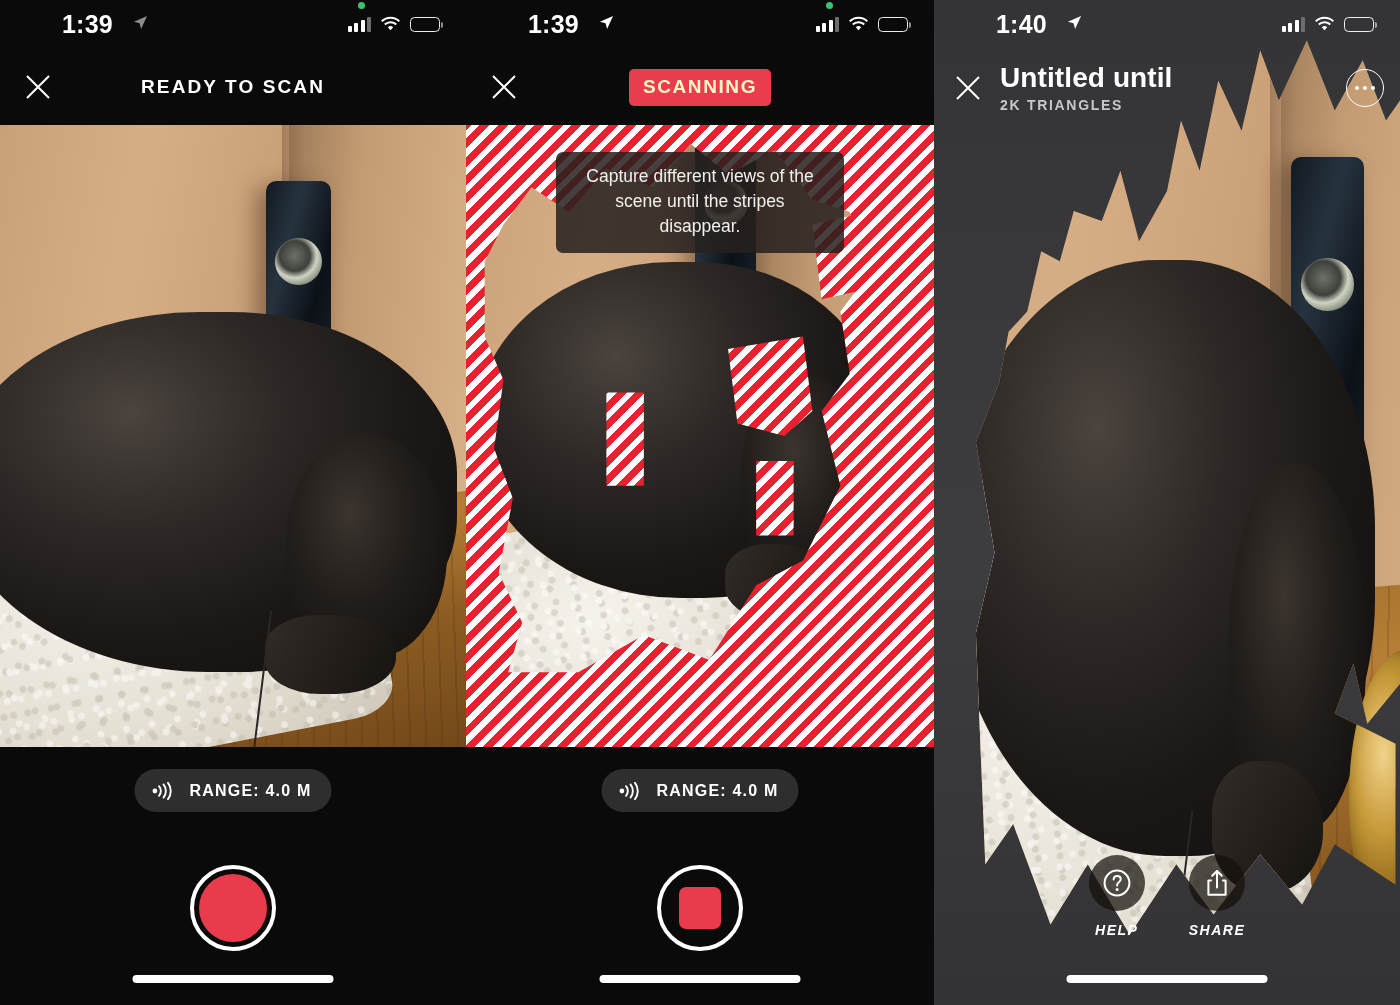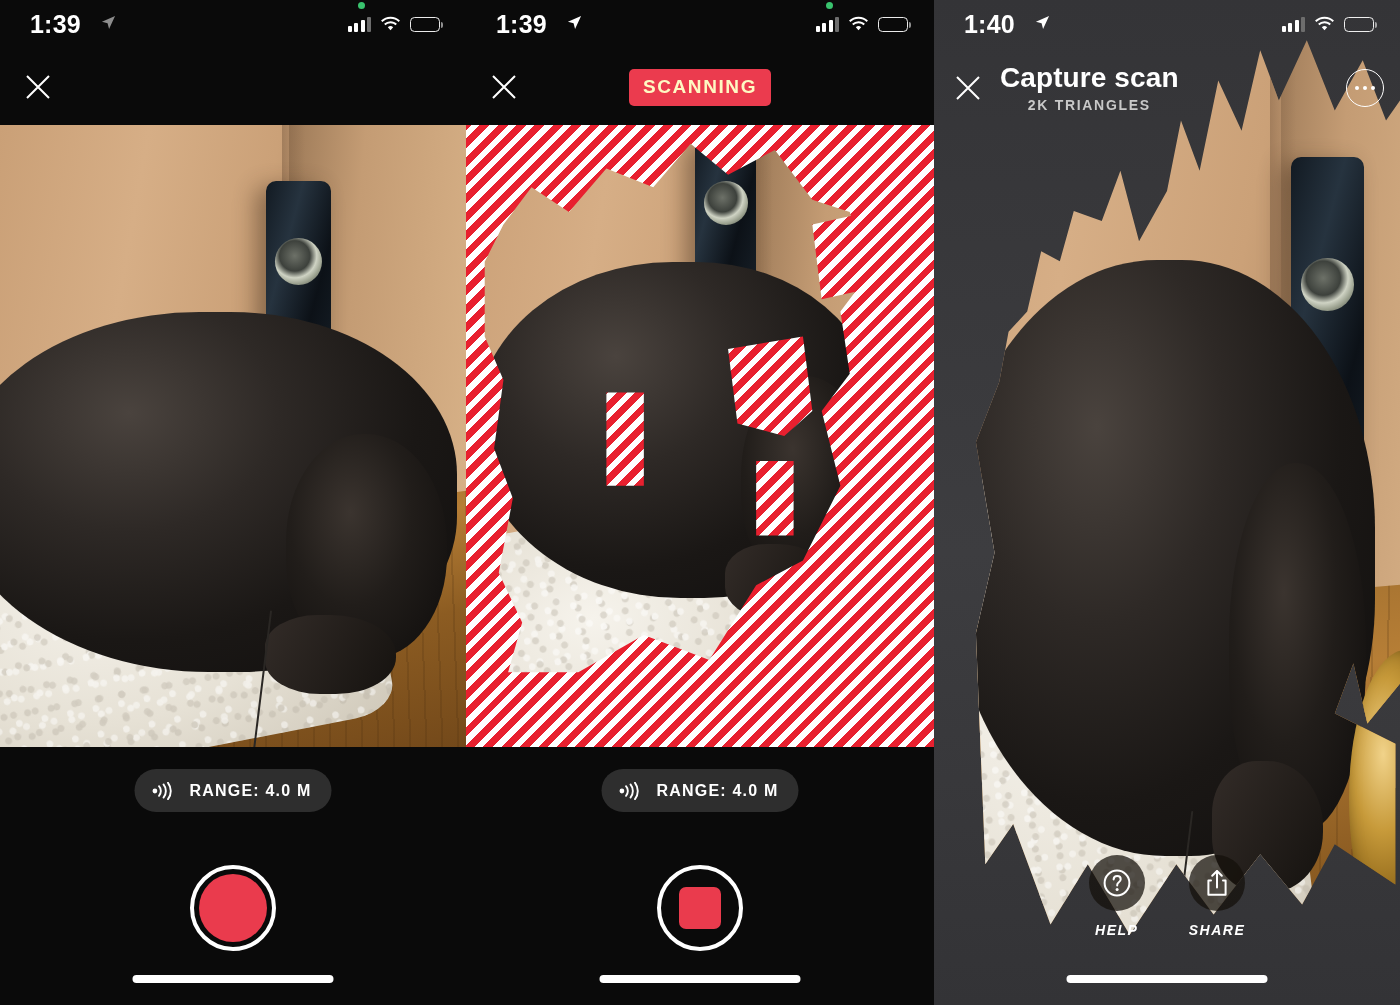--- a/index.html
+++ b/index.html
@@ -9,21 +9,21 @@
   .screens { display:flex; width:1400px; height:1005px; }
   .screen { position:relative; height:1005px; overflow:hidden; background:#0a0a0a; }
   .screen.s1 { width:466px; }
   .screen.s2 { width:468px; }
   .screen.s3 { width:466px; background:#3b3b3d; }
 
   
   .statusbar { position:absolute; top:0; left:0; right:0; height:48px; z-index:40;
     display:flex; align-items:center; justify-content:space-between;
     padding:0 26px 0 30px; }
-  .sb-left { display:flex; align-items:center; gap:20px; }
+  .sb-left { display:flex; align-items:center; gap:20px;margin-left:32px; }
   .sb-time { color:#fff; font-size:25px; font-weight:700; letter-spacing:.2px;
     line-height:1; font-family:"Liberation Sans", sans-serif; }
   .loc-arrow { width:15px; height:15px; position:relative; top:-2px; }
   .sb-right { display:flex; align-items:center; gap:9px; position:relative; }
   .greendot { position:absolute; width:7px; height:7px; border-radius:50%;
     background:#39c36e; top:-14px; left:10px; }
   .bars { display:flex; align-items:flex-end; gap:2.5px; height:15px; }
   .bars i { width:4px; background:#fff; border-radius:1px; display:block; }
   .bars i.b1{height:6px;} .bars i.b2{height:9px;} .bars i.b3{height:12px;}
   .bars i.b4{height:15px; background:#6d6d6d;}
@@ -48,21 +48,21 @@
     padding:7px 14px 8px; border-radius:5px; display:inline-block; }
   .badge-wrap { width:100%; text-align:center; }
 
   
   .hdr3 { position:absolute; top:48px; left:0; right:0; height:80px; z-index:40; }
   .hdr3 .close-x { left:14px; }
   .hdr3-text { position:absolute; left:66px; top:50%; transform:translateY(-50%); }
   .hdr3-title { color:#fff; font-size:28px; font-weight:700; letter-spacing:.1px;
     line-height:1.05; }
   .hdr3-sub { color:#c8c8c8; font-size:14px; font-weight:700; letter-spacing:1.7px;
-    margin-top:5px;text-align:center; }
+    margin-top:5px; }
   .more-btn { position:absolute; right:16px; top:50%; transform:translateY(-50%);
     width:38px; height:38px; border:1.8px solid #fff; border-radius:50%;
     display:flex; align-items:center; justify-content:center; gap:3.5px;
     cursor:pointer; }
   .more-btn i { width:4.4px; height:4.4px; border-radius:50%; background:#fff;
     display:block; }
 
   
   .viewport { position:absolute; top:125px; left:0; right:0; height:622px;
     overflow:hidden; background:#111; }
@@ -202,20 +202,21 @@
         </span>
       </div>
     </div>
 
     <div class="navbar">
       <div class="close-x">
         <svg width="26" height="26" viewBox="0 0 26 26">
           <path d="M2 2 24 24M24 2 2 24" stroke="#fff" stroke-width="2" fill="none"></path>
         </svg>
       </div>
+      <div class="nav-title">READY TO SCAN</div>
     </div>
 
     <div class="viewport">
       <div class="scene">
         <div class="wall-left"></div>
         <div class="wall-right"></div>
         <div class="wall-corner"></div>
         <div class="spk">
           <div class="cone-a"></div>
             <div class="cone-b"></div>
@@ -321,20 +322,21 @@
             82% 40%, 80% 30%, 86% 24%, 82% 14%, 74% 12%, 66% 4%, 56% 8%,
             48% 3%, 40% 10%, 30% 7%, 22% 14%, 14% 10%, 8% 16%, 4% 22%, 0% 0%)">
         </div>
 
         <div class="stripe-fill" style="clip-path:polygon(30% 43%,38% 43%,38% 58%,30% 58%)"></div>
         <div class="stripe-fill" style="clip-path:polygon(56% 36%,72% 34%,74% 46%,68% 50%,58% 48%)"></div>
         <div class="stripe-fill" style="clip-path:polygon(62% 54%,70% 54%,70% 66%,62% 66%)"></div>
         <div class="stripe-fill" style="clip-path:polygon(74% 16%,86% 14%,88% 26%,76% 28%)"></div>
       </div>
 
+      <div class="tooltip">Capture different views of the scene until the stripes disappear.</div>
     </div>
 
     <div class="controls">
       <div class="range-pill">
         <svg width="22" height="18" viewBox="0 0 22 18">
           <circle cx="3.4" cy="9" r="2.4" fill="#fff"></circle>
           <path d="M7.5 4.2a7.2 7.2 0 0 1 0 9.6" stroke="#fff" stroke-width="1.9" fill="none" stroke-linecap="round"></path>
           <path d="M12 2.4a10.4 10.4 0 0 1 0 13.2" stroke="#fff" stroke-width="1.9" fill="none" stroke-linecap="round"></path>
           <path d="M16.5 .8a13.5 13.5 0 0 1 0 16.4" stroke="#fff" stroke-width="1.9" fill="none" stroke-linecap="round"></path>
         </svg>
@@ -377,21 +379,21 @@
       </div>
     </div>
 
     <div class="hdr3">
       <div class="close-x">
         <svg width="26" height="26" viewBox="0 0 26 26">
           <path d="M2 2 24 24M24 2 2 24" stroke="#fff" stroke-width="2" fill="none"></path>
         </svg>
       </div>
       <div class="hdr3-text">
-        <div class="hdr3-title">Capture scan</div>
+        <div class="hdr3-title">Untitled until</div>
         <div class="hdr3-sub">2K TRIANGLES</div>
       </div>
       <div class="more-btn">
         <i></i>
           <i></i>
           <i></i>
       </div>
     </div>
 
     <div class="statusbar">

